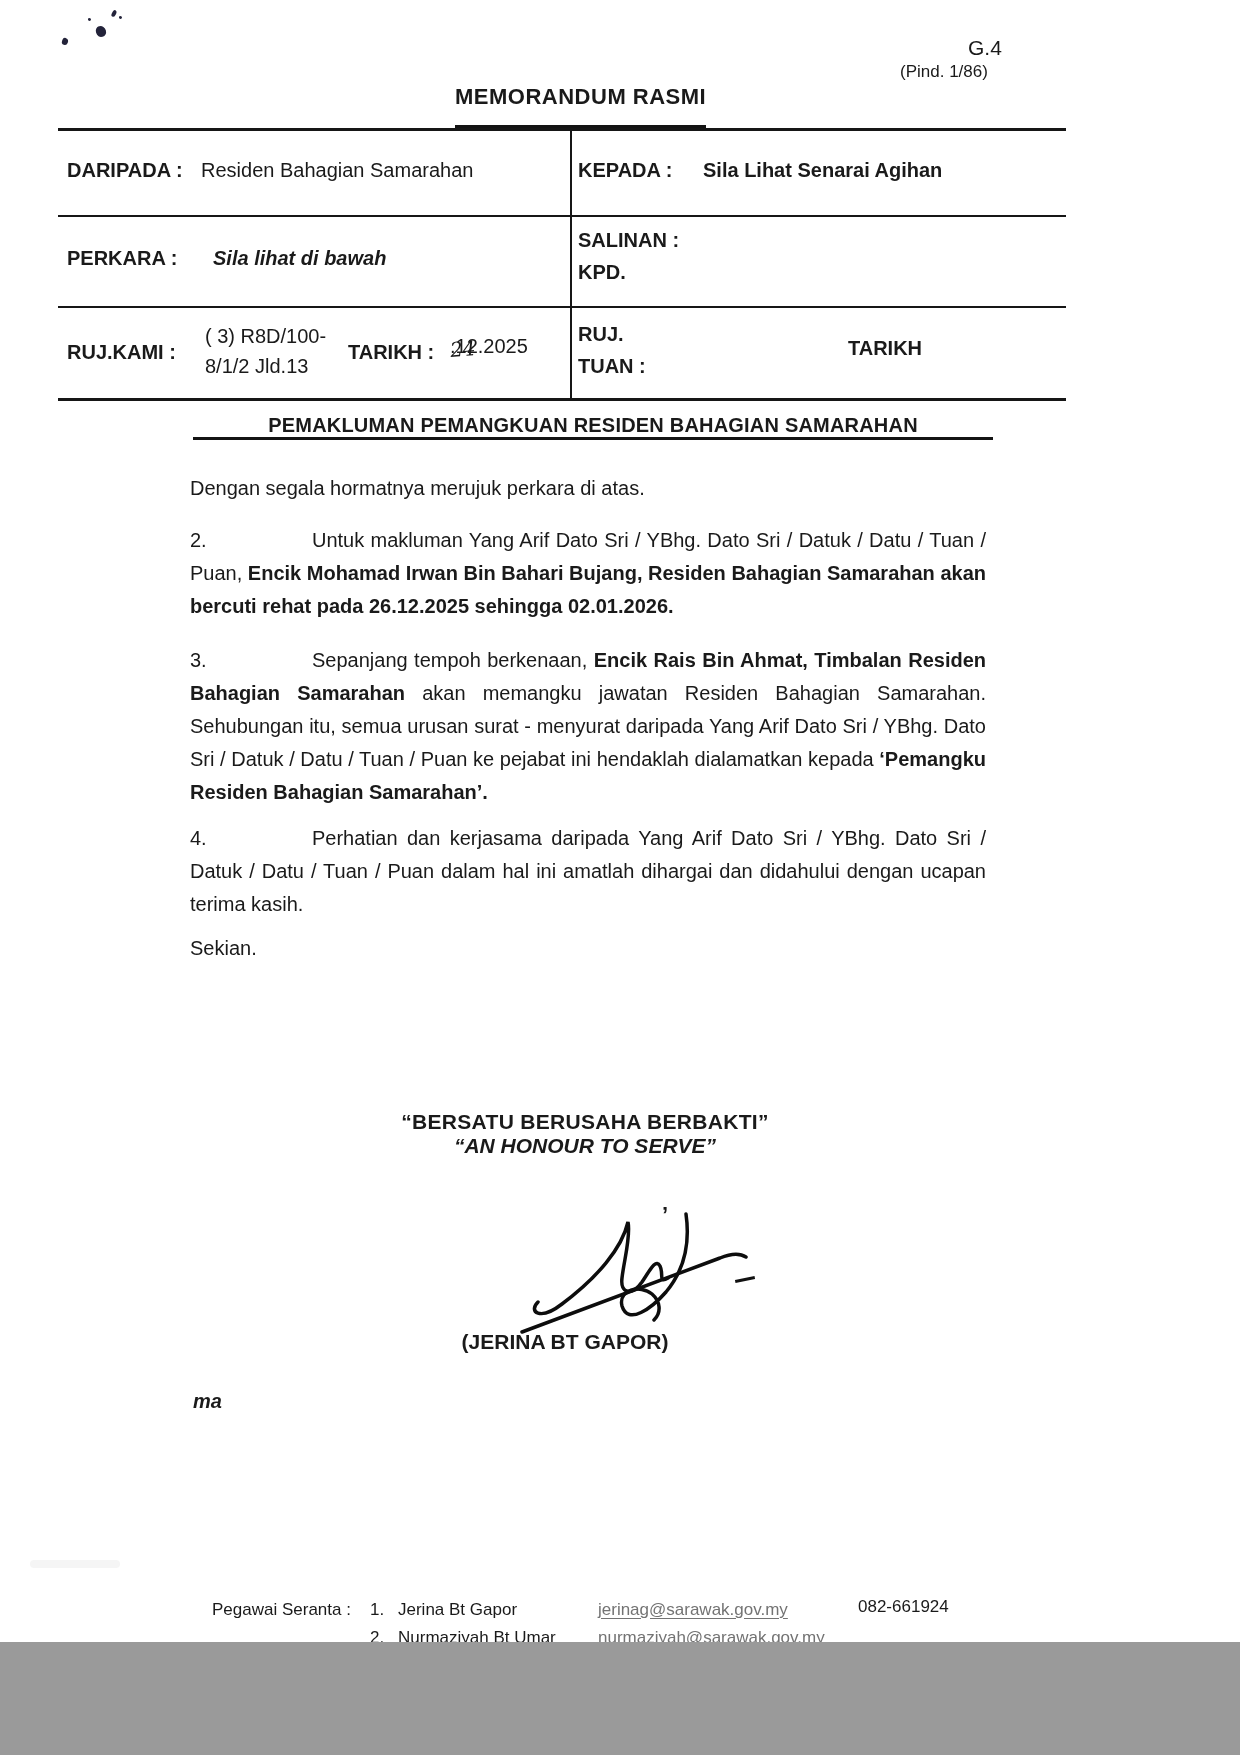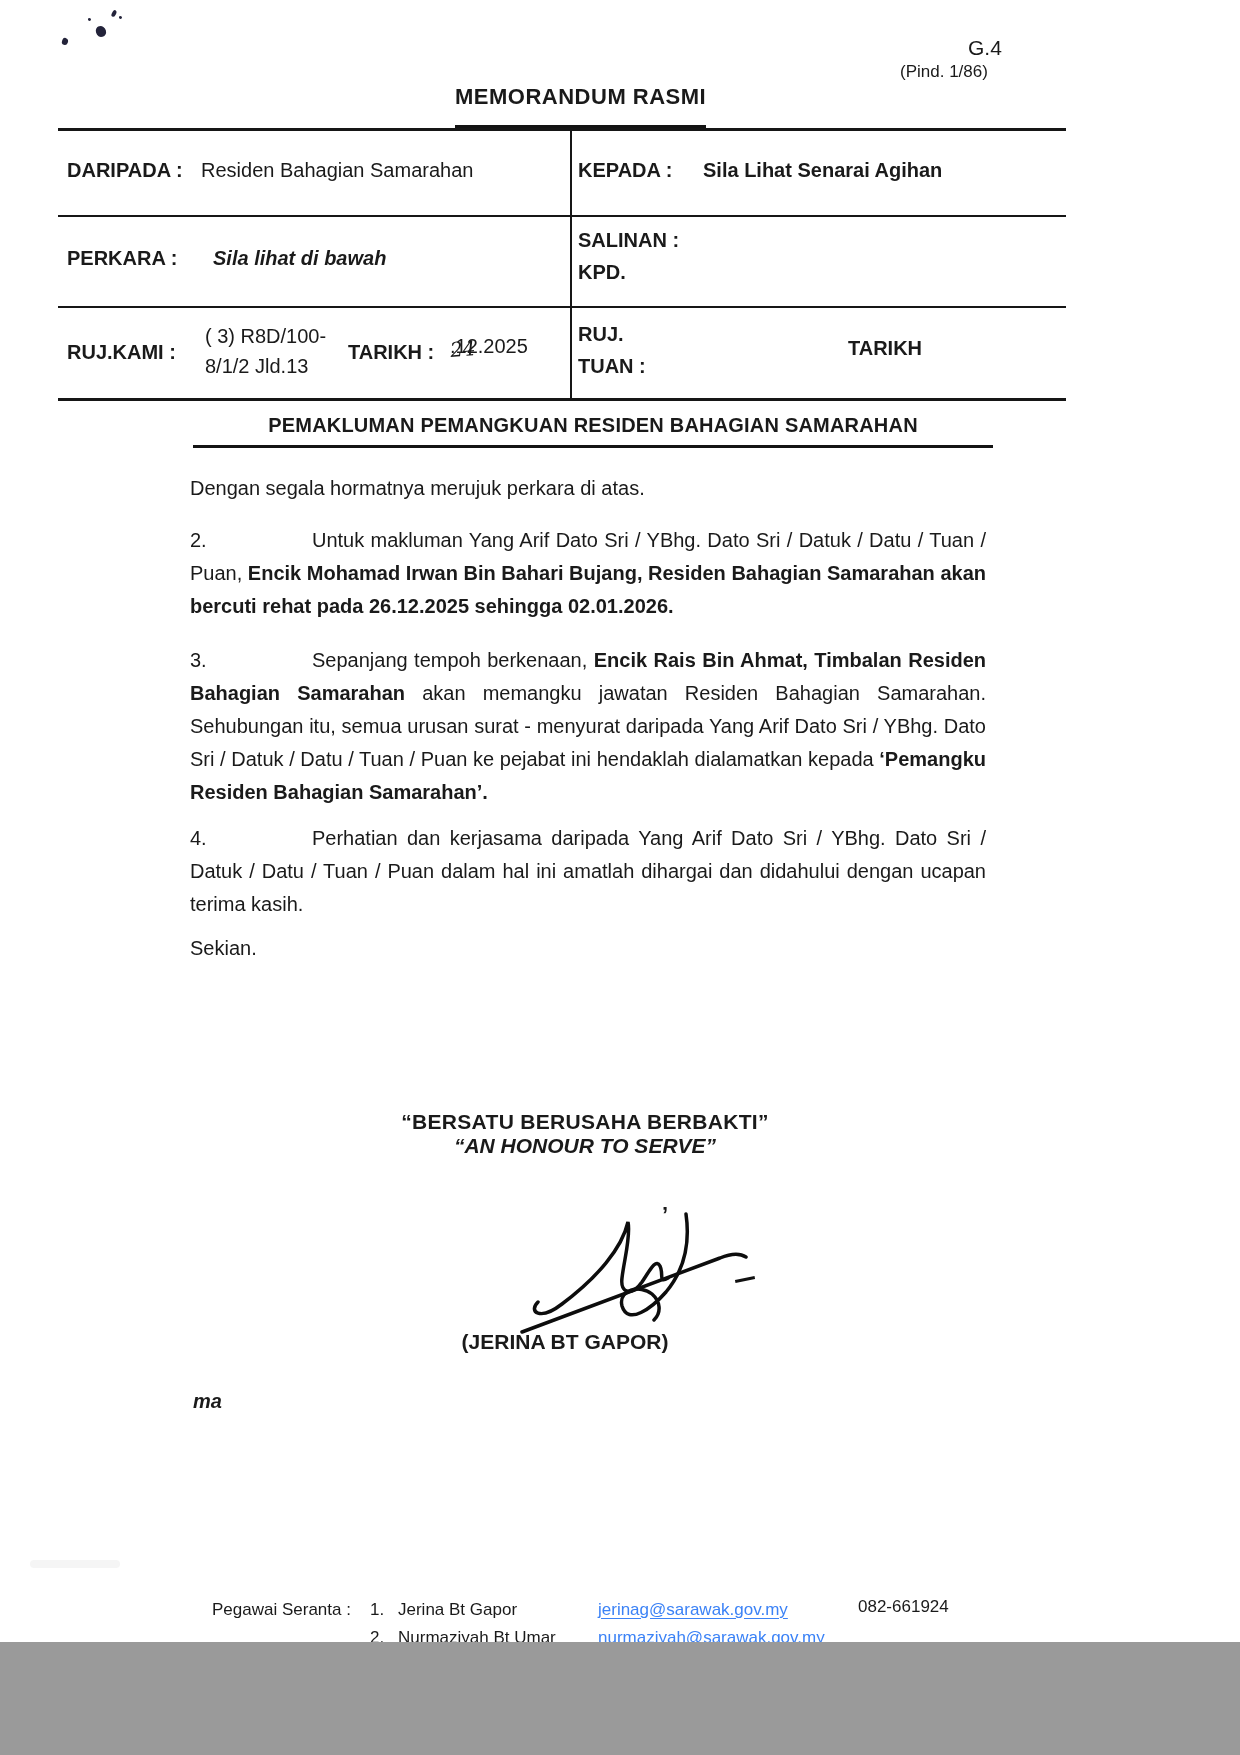--- a/index.html
+++ b/index.html
@@ -30,21 +30,21 @@
   .vline { position:absolute; top:0; height:100%; width:2px; background:#161616; }
   .memo-table span { position:absolute; font-size:20px; white-space:nowrap; }
   .handwritten {
     font-family:"DejaVu Serif", serif; font-style:italic; font-size:27px;
     display:inline-block; transform:rotate(-5deg); position:relative; top:2px;
   }
   .printed-date { font-size:20px; }
 
   
   .subject-wrap { left:193px; top:414px; width:800px; text-align:center;
-    border-bottom:3px solid #141414; padding-bottom:8px; }
+    border-bottom:3px solid #141414; padding-bottom:0; }
   .subject-wrap div { font-size:20px; font-weight:bold; letter-spacing:.2px; }
   .para { left:190px; width:796px; font-size:20px; line-height:33px;
     text-align:justify; position:absolute; }
   .para.first-line-indent { text-indent:122px; }
   .para-num { position:absolute; left:0; top:0; text-indent:0; }
   .plain { text-align:left; }
 
   .motto-wrap { left:190px; top:1110px; width:790px; text-align:center; }
   .motto-1 { font-size:21px; font-weight:bold; letter-spacing:.3px; }
   .motto-2 { font-size:21px; font-weight:bold; font-style:italic; }
@@ -53,21 +53,21 @@
   .sig-name { font-size:21px; font-weight:bold; }
   .sig-behalf { font-size:20px; margin-top:8px; }
   .initials { font-size:20px; font-weight:bold; font-style:italic; }
 
   .sig-mark-dash { left:735px; top:1278px; width:20px; height:3px; background:#111;
     transform:rotate(-12deg); }
   .sig-mark-apostrophe { left:662px; top:1202px; font-size:22px; font-weight:bold; }
 
   
   .footer-text { font-size:17px; white-space:nowrap; }
-  .email-link { text-decoration:underline; color:#3b82f6; text-underline-offset:3px; }
+  .email-link { text-decoration:underline; color:#737373; text-underline-offset:3px; }
   .smear { position:absolute; background:#ababab; opacity:.22; border-radius:4px; }
 
   
   .cs-badge { left:995px; top:1684px; width:46px; height:46px; border-radius:9px;
     background:#182a3d; overflow:hidden; }
   .cs-badge .cs-txt { position:absolute; width:100%; top:2px; text-align:right;
     color:#fff; font-weight:bold; font-size:31px; letter-spacing:-1px; }
   .cs-badge .cs-strip { position:absolute; bottom:0; left:0; width:100%; height:9px;
     background:#2ed3a3; }
   .cs-name { left:1052px; top:1692px; font-family:"Liberation Serif", serif;

